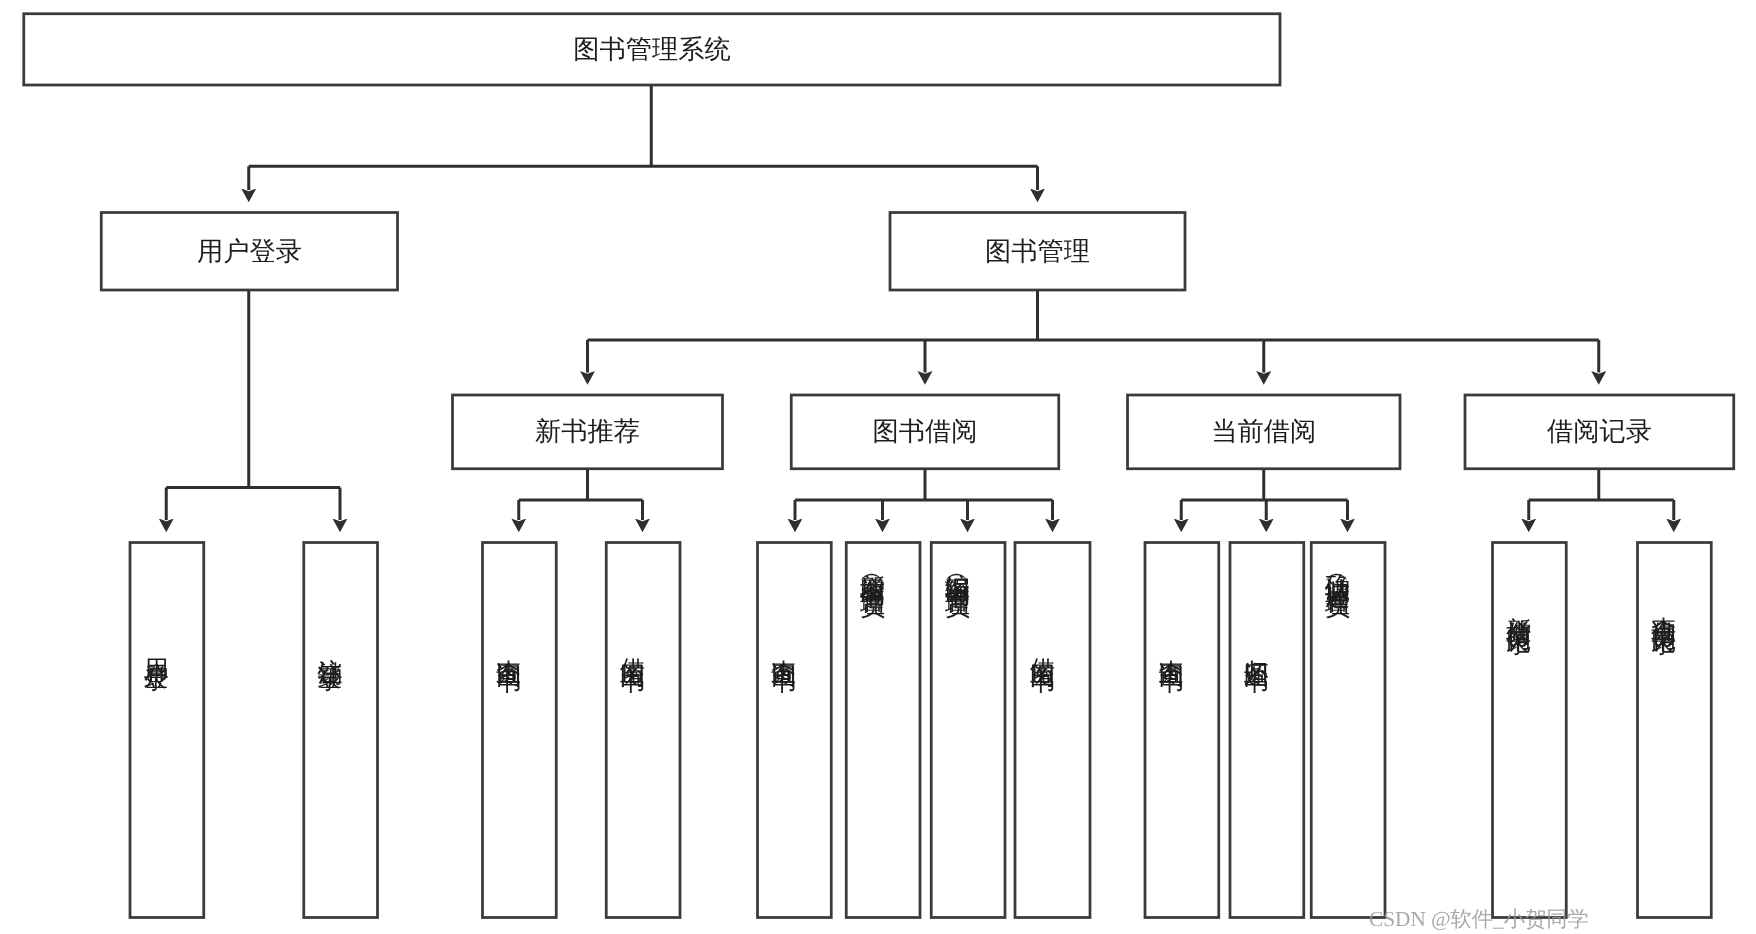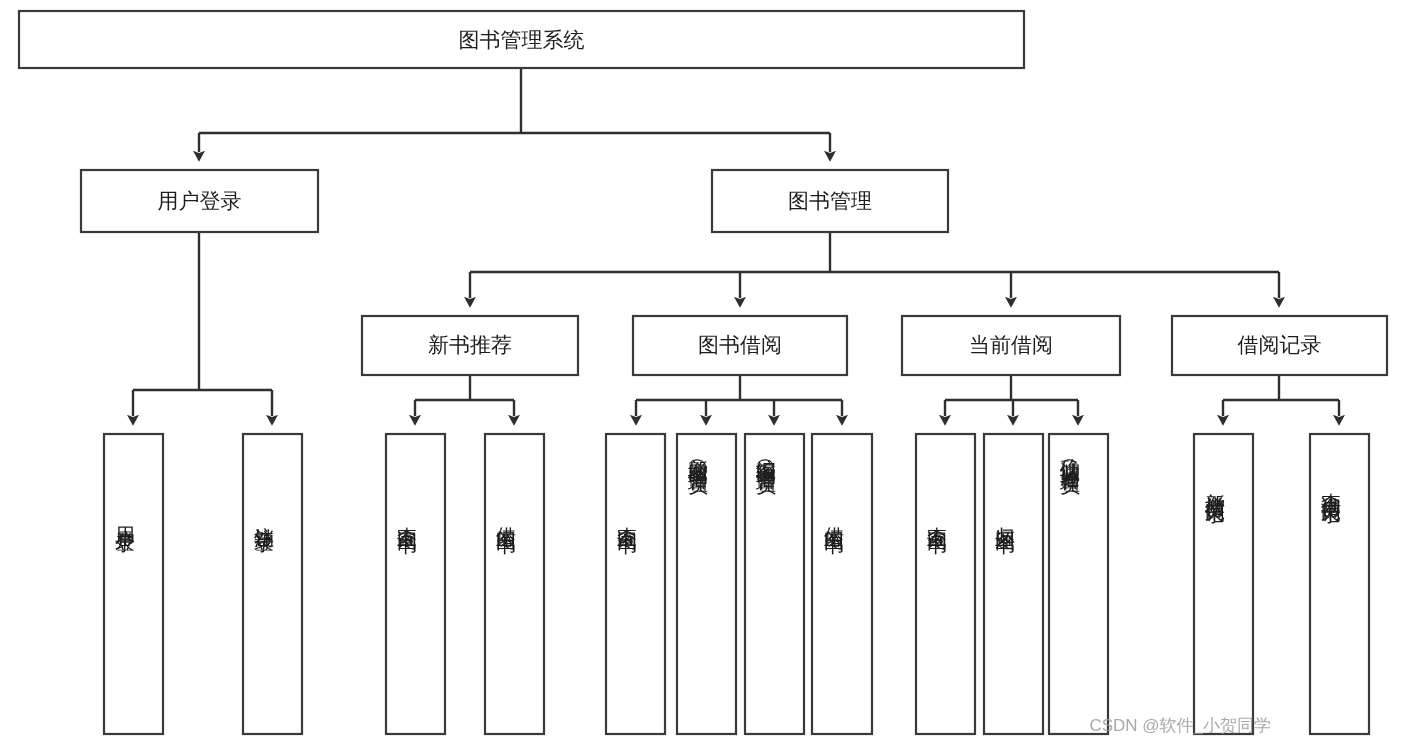--- a/index.html
+++ b/index.html
@@ -57,22 +57,22 @@
     line-height: 1.08;
     color: #1d1d1d;
     letter-spacing: 2.5px;
     white-space: nowrap;
     text-align: start;
     pointer-events: none;
   }
   .watermark {
     position: absolute;
     right: 8px;
-    bottom: 10px;
-    font-family: Liberation Sans, sans-serif;
+    bottom: 0;
+    font-family: Liberation Serif, serif;
     font-size: 17px;
     color: #9a9a9a;
     opacity: 0.85;
     white-space: nowrap;
   }
 </style>
 </head>
 <body>
 
 <div id="diagram-root">

